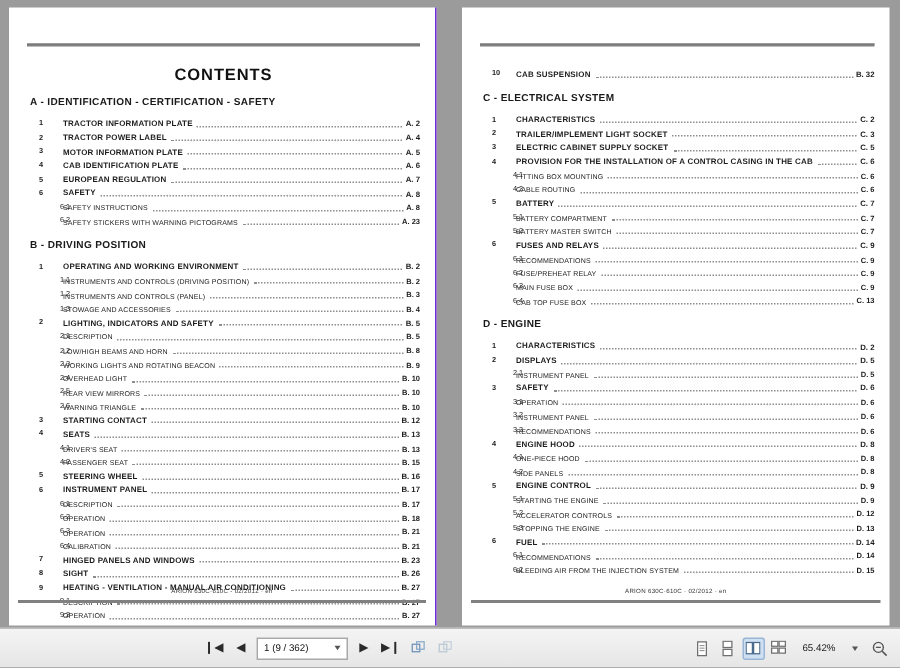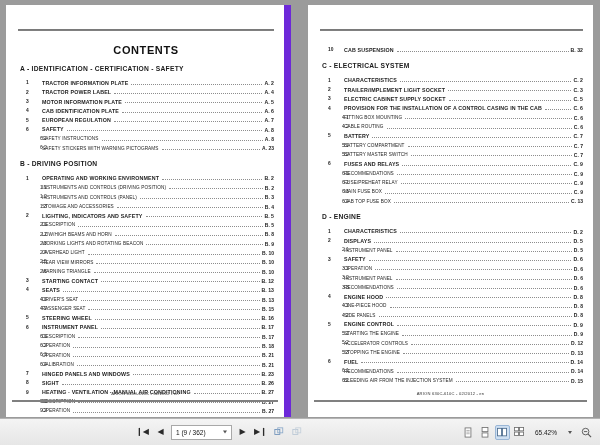--- a/index.html
+++ b/index.html
@@ -24,21 +24,21 @@
   .pages { display: flex; gap: 0; align-items: flex-start; }
 
   .page {
     position: relative;
     width: 285px;
     height: 412px;
     background: #ffffff;
     margin-top: 5px;
     overflow: hidden;
   }
-  .page.left  { margin-left: 6px; border-right: 7px solid #6d28d9; padding-left: 36px; }
+  .page.left  { margin-left: 6px; border-right: 1px solid #6d28d9; padding-left: 36px; }
   .page.right { margin-left: 17px; }
 
   .page-inner {
     position: absolute;
     left: 12px; right: 10px; top: 0; bottom: 0;
   }
 
   .rule-top {
     margin-top: 24px;
     height: 2px;

